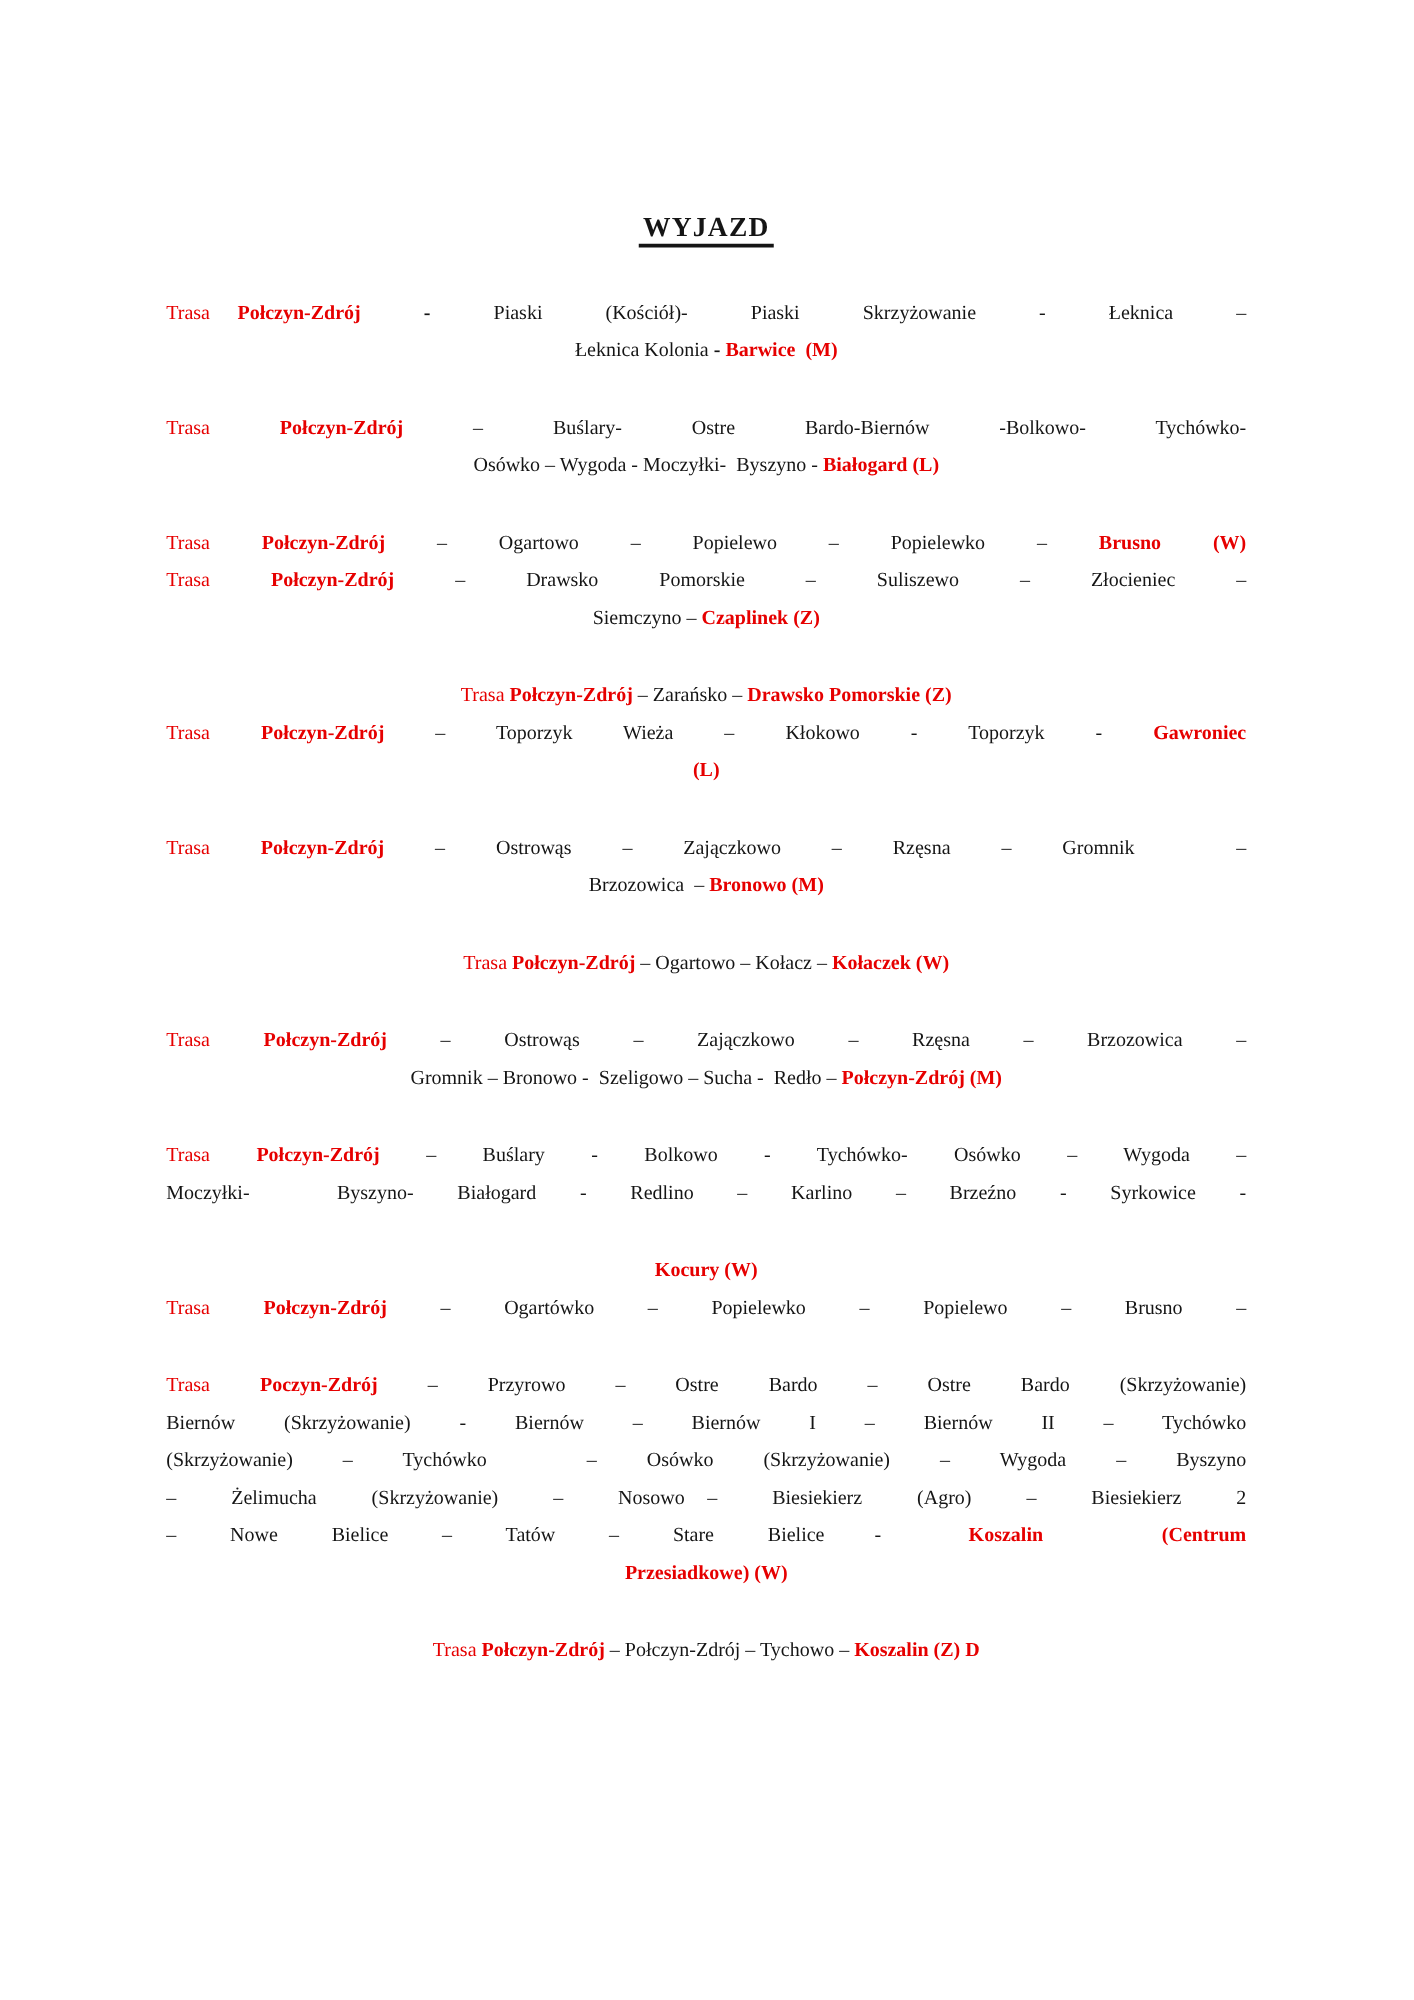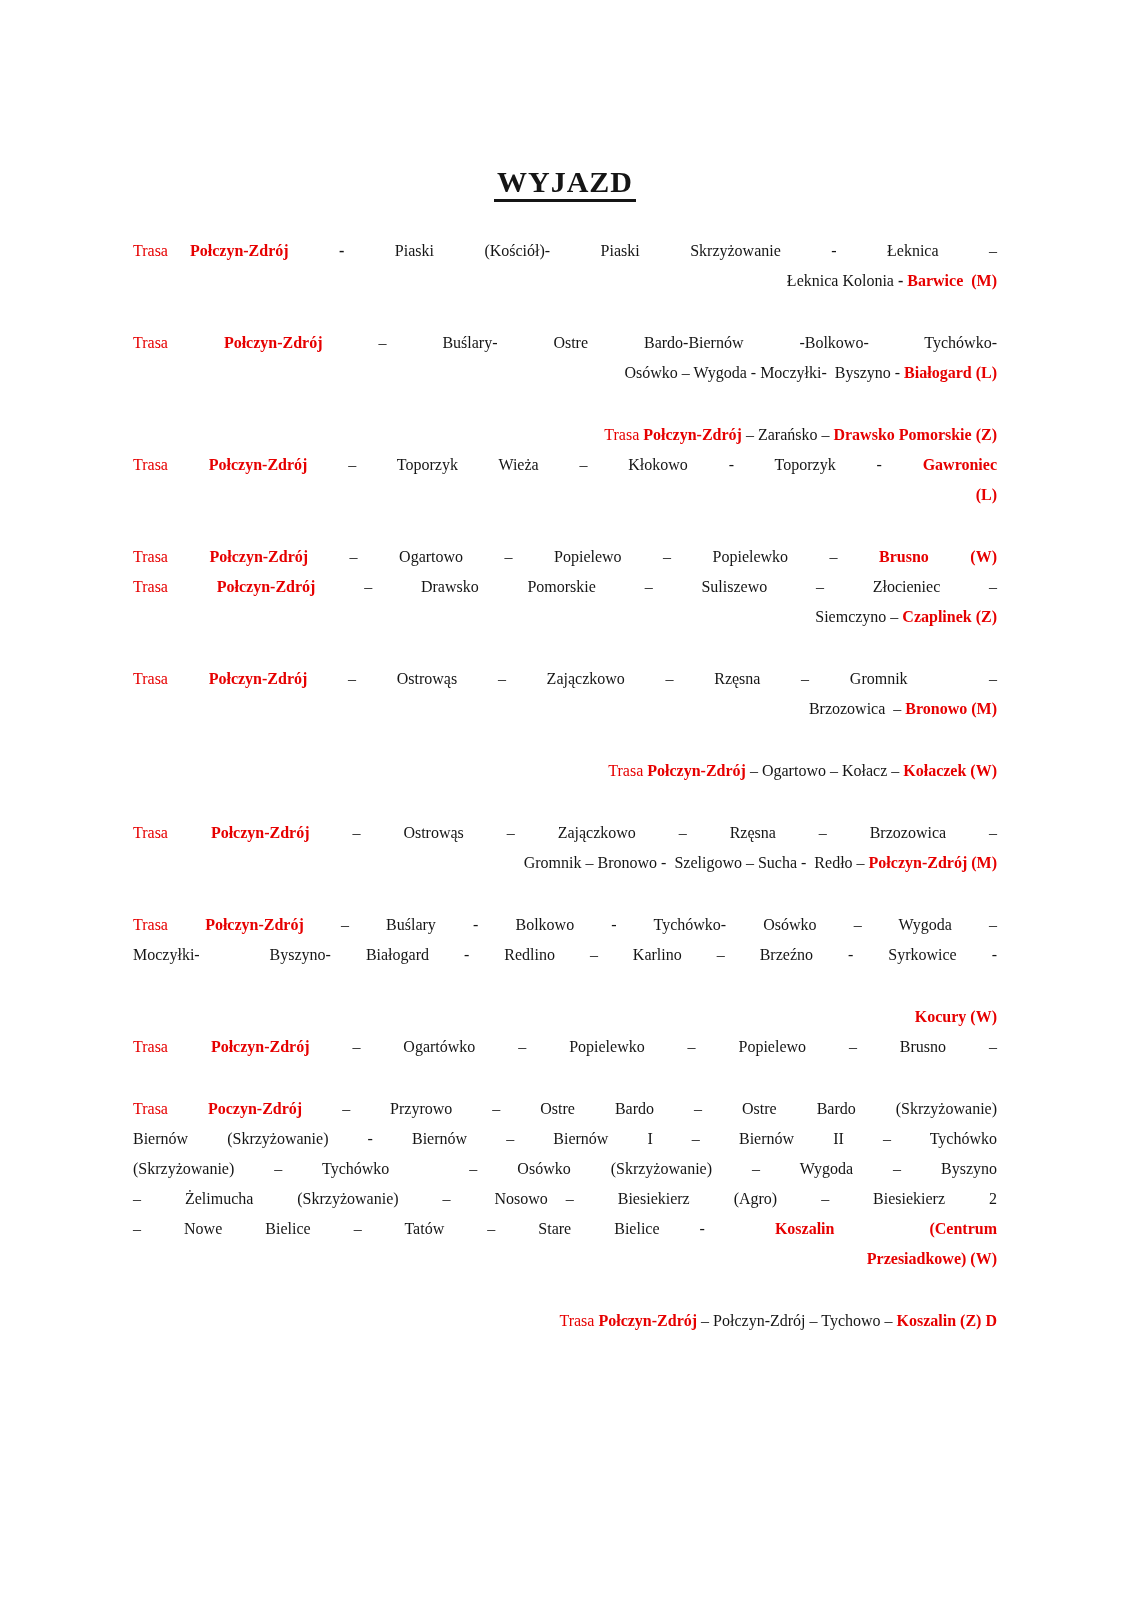--- a/index.html
+++ b/index.html
@@ -13,40 +13,40 @@
     height: 1600px;
     background: #ffffff;
     box-sizing: border-box;
     padding: 166px 134px 0 133px;
     font-family: "Liberation Serif", "DejaVu Serif", serif;
     color: #151515;
     overflow: hidden;
   }
   .doc-title {
     text-align: center;
-    font-size: 30px;
+    font-size: 22px;
     line-height: 32px;
     font-weight: bold;
     margin: 0 0 38px 0;
   }
   .doc-title .underlined {
     border-bottom: 3px solid #151515;
     padding: 0 3px 1px 3px;
     letter-spacing: 1px;
   }
   .routes {
     font-size: 16px;
     line-height: 30px;
   }
   .route {
     margin: 0 0 32px 0;
   }
   .line {
     min-height: 30px;
-    text-align: right;
+    text-align: center;
   }
   .line.just {
     text-align: justify;
     text-align-last: justify;
     text-justify: inter-word;
   }
   .red { color: #e60000; }
   .bold { font-weight: bold; }
   .gap { display: inline-block; height: 1px; }
 </style>
@@ -58,28 +58,28 @@
   <div class="routes">
       <div class="route">
         <div class="line just"><span class="red">Trasa</span><span class="gap" style="width: 22px;"></span><span class="red bold">Połczyn-Zdrój</span><span class="bold"> - </span><span class="">Piaski (Kościół)- Piaski Skrzyżowanie - Łeknica –</span></div>
         <div class="line"><span class="">Łeknica Kolonia </span><span class="bold">- </span><span class="red bold">Barwice&nbsp; (M)</span></div>
       </div>
       <div class="route">
         <div class="line just"><span class="red">Trasa </span><span class="red bold">Połczyn-Zdrój</span><span class=""> – Buślary- Ostre Bardo-Biernów -Bolkowo- Tychówko-</span></div>
         <div class="line"><span class="">Osówko – Wygoda - Moczyłki-&nbsp; Byszyno - </span><span class="red bold">Białogard (L)</span></div>
       </div>
       <div class="route">
+        <div class="line just"><span class="red">Trasa </span><span class="red bold">Połczyn-Zdrój</span><span class=""> – Ogartowo – Popielewo – Popielewko – </span><span class="red bold">Brusno (W)</span></div>
+        <div class="line just"><span class="red">Trasa </span><span class="red bold">Połczyn-Zdrój</span><span class=""> – Drawsko Pomorskie – Suliszewo – Złocieniec –</span></div>
+        <div class="line"><span class="">Siemczyno – </span><span class="red bold">Czaplinek (Z)</span></div>
+      </div>
+      <div class="route">
         <div class="line"><span class="red">Trasa </span><span class="red bold">Połczyn-Zdrój</span><span class=""> – Zarańsko – </span><span class="red bold">Drawsko Pomorskie (Z)</span></div>
         <div class="line just"><span class="red">Trasa </span><span class="red bold">Połczyn-Zdrój</span><span class=""> – Toporzyk Wieża – Kłokowo - Toporzyk - </span><span class="red bold">Gawroniec</span></div>
         <div class="line"><span class="red bold">(L)</span></div>
-      </div>
-      <div class="route">
-        <div class="line just"><span class="red">Trasa </span><span class="red bold">Połczyn-Zdrój</span><span class=""> – Ogartowo – Popielewo – Popielewko – </span><span class="red bold">Brusno (W)</span></div>
-        <div class="line just"><span class="red">Trasa </span><span class="red bold">Połczyn-Zdrój</span><span class=""> – Drawsko Pomorskie – Suliszewo – Złocieniec –</span></div>
-        <div class="line"><span class="">Siemczyno – </span><span class="red bold">Czaplinek (Z)</span></div>
       </div>
       <div class="route">
         <div class="line just"><span class="red">Trasa </span><span class="red bold">Połczyn-Zdrój</span><span class=""> – Ostrowąs – Zajączkowo – Rzęsna – Gromnik &nbsp;–</span></div>
         <div class="line"><span class="">Brzozowica &nbsp;– </span><span class="red bold">Bronowo (M)</span></div>
       </div>
       <div class="route">
         <div class="line"><span class="red">Trasa </span><span class="red bold">Połczyn-Zdrój</span><span class=""> – Ogartowo – Kołacz – </span><span class="red bold">Kołaczek (W)</span></div>
       </div>
       <div class="route">
         <div class="line just"><span class="red">Trasa </span><span class="red bold">Połczyn-Zdrój</span><span class=""> – Ostrowąs – Zajączkowo – Rzęsna – Brzozowica –</span></div>

